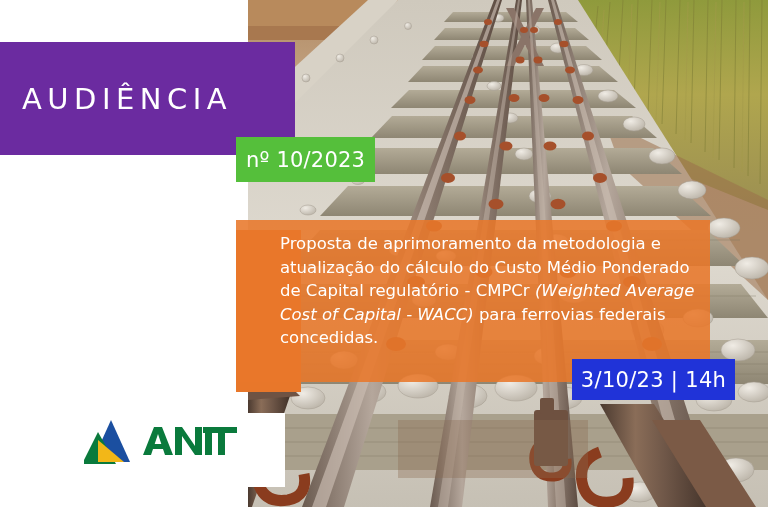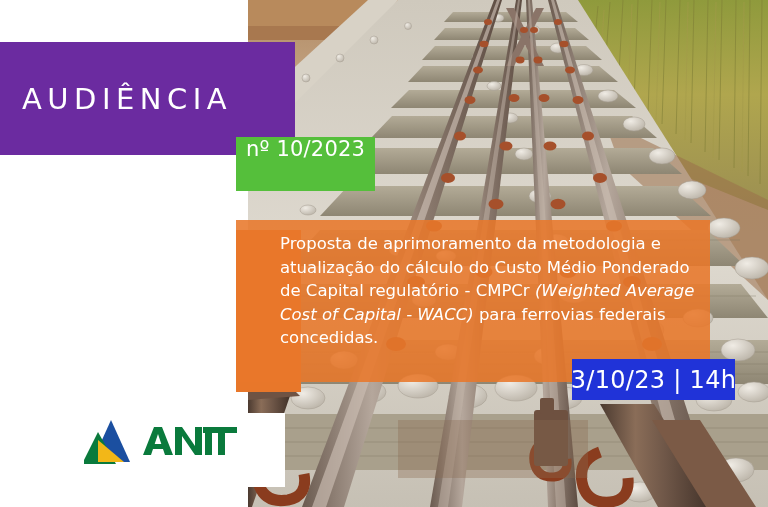--- a/index.html
+++ b/index.html
@@ -21,22 +21,22 @@
     display:flex;flex-direction:column;justify-content:center;
     padding-left:22px;box-sizing:border-box;
   }
   #title-block .line{
     color:#ffffff;font-weight:normal;font-size:29px;line-height:38px;
     letter-spacing:5.5px;white-space:nowrap;
   }
 
   
   #number-badge{
-    position:absolute;left:236px;top:137px;width:139px;height:54px;
-    background:#55bf3b;display:flex;align-items:flex-start;justify-content:center;
+    position:absolute;left:236px;top:137px;width:139px;height:45px;
+    background:#55bf3b;display:flex;align-items:center;justify-content:center;
   }
   #number-badge span{color:#ffffff;font-size:21px;letter-spacing:.2px;white-space:nowrap;}
 
   
   #subject-block{
     position:absolute;left:236px;top:220px;width:554px;height:162px;
   }
   #subject-block .pane-solid{
     position:absolute;left:0;top:0;width:474px;height:162px;
     background:#e8772a;opacity:.88;
@@ -49,21 +49,21 @@
     position:absolute;left:44px;top:12px;width:420px;
     color:#ffffff;font-size:16.5px;line-height:23.5px;
   }
   #subject-text .ital{font-style:italic;}
 
   
   #date-badge{
     position:absolute;left:572px;top:359px;width:163px;height:41px;
     background:#2033d8;display:flex;align-items:center;justify-content:center;
   }
-  #date-badge span{color:#ffffff;font-size:24px;white-space:nowrap;letter-spacing:.3px;}
+  #date-badge span{color:#ffffff;font-size:21px;white-space:nowrap;letter-spacing:.3px;}
 
   
   #logo{position:absolute;left:84px;top:418px;display:flex;align-items:center;gap:3px;}
   #logo .mark{width:54px;height:48px;display:block;}
   #logo .word{width:96px;height:34px;display:block;}
 </style>
 </head>
 <body>
 
 <div id="poster">

